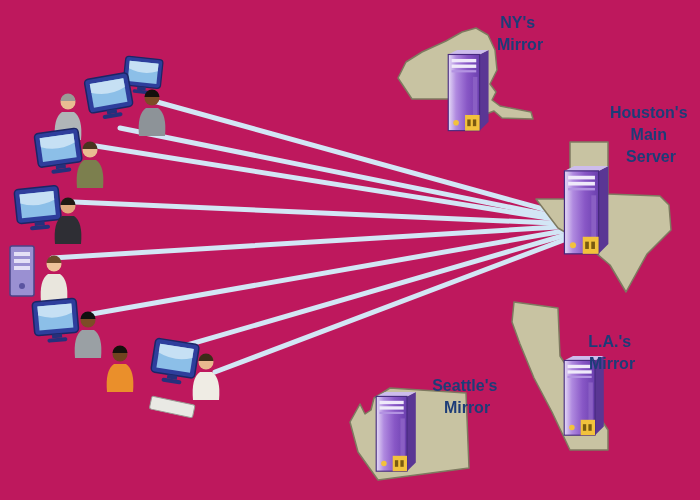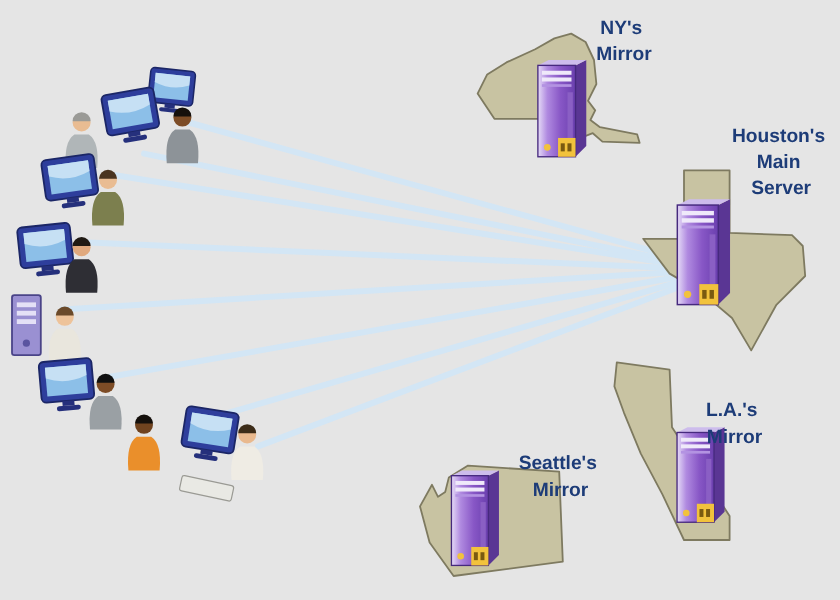--- a/index.html
+++ b/index.html
@@ -1,19 +1,19 @@
 <!DOCTYPE html>
 <html><head>
 <meta charset="utf-8">
 <style>
   html,body{margin:0;padding:0;background:#fff;}
   .stage{
     position:relative;
     width:700px;height:500px;
-    background:#e5e5e5;
+    background:#be185d;
     overflow:hidden;
     font-family:"Liberation Sans",sans-serif;
   }
   .stage svg{position:absolute;left:0;top:0;}
   .node-label{
     font-family:"Liberation Sans",sans-serif;
     font-weight:bold;
     font-size:16px;
     fill:#1d3c78;
   }

